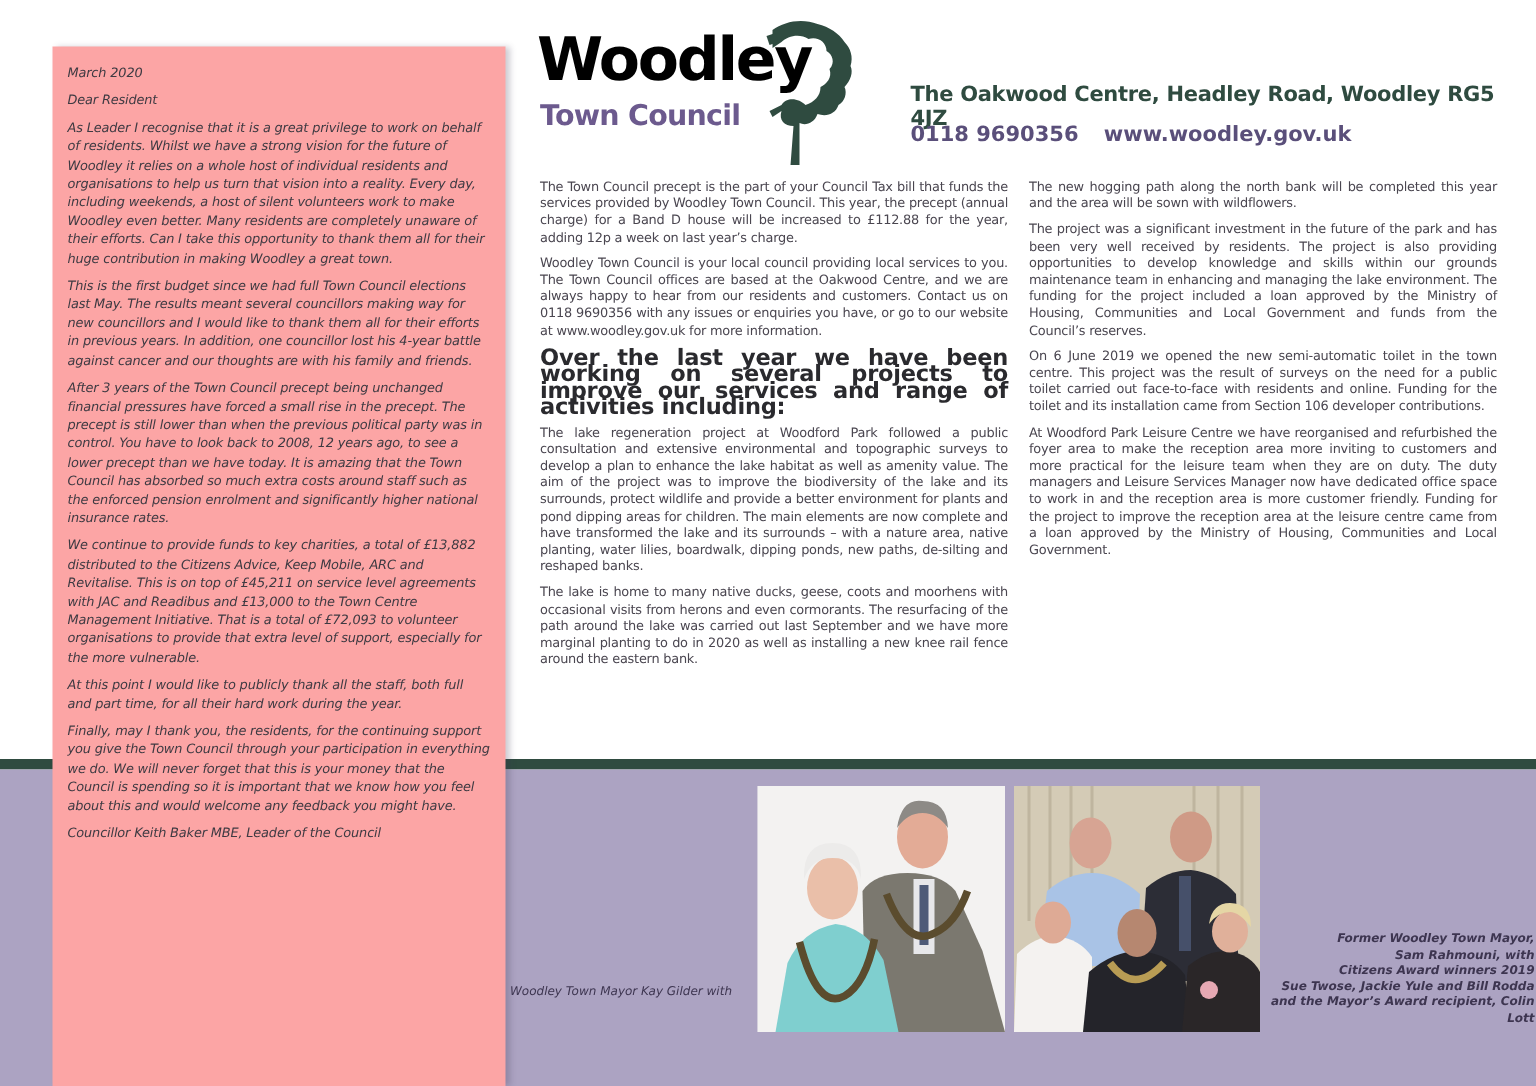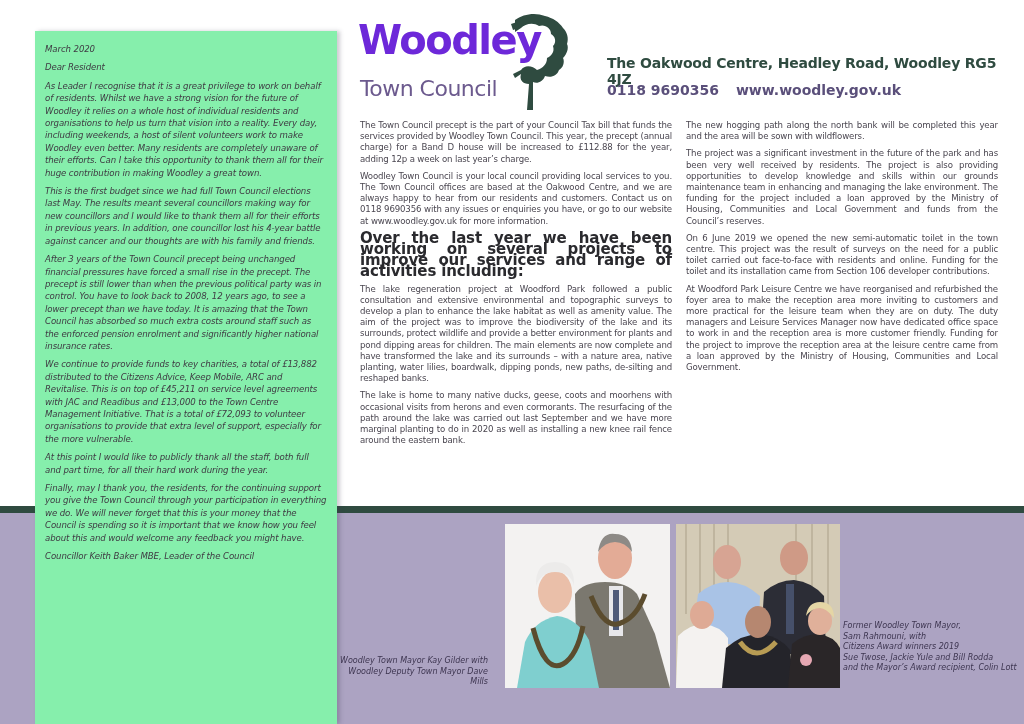--- a/index.html
+++ b/index.html
@@ -7,36 +7,36 @@
     width: 1024px; height: 724px; position: relative; overflow: hidden;
     background: #ffffff;
     font-family: "DejaVu Sans", "Liberation Sans", sans-serif;
     color: #3e3a40;
   }
   .green-band { position: absolute; left: 0; top: 506px; width: 1024px; height: 7px; background: #2f4b40; }
   .purple-band { position: absolute; left: 0; top: 513px; width: 1024px; height: 211px; background: #aca3c2; }
 
   .letter {
     position: absolute; left: 35px; top: 31px; width: 302px; height: 693px;
-    background: #86efac; box-sizing: border-box; padding: 12px 10px 0 10px;
+    background: #fca5a5; box-sizing: border-box; padding: 12px 10px 0 10px;
     box-shadow: 3px 0 4px rgba(60,50,80,0.25);
   }
   .letter p {
     margin: 0 0 6px 0; font-style: italic; font-size: 8.6px; line-height: 12.4px;
     color: #3e3a42; letter-spacing: -0.1px;
   }
 
   .logo { position: absolute; left: 358px; top: 12px; width: 215px; height: 100px; }
   .logo-woodley {
     position: absolute; left: 0; top: 6px; font-family: "DejaVu Sans", sans-serif;
-    font-weight: bold; font-size: 40px; color: #6d28d9; letter-spacing: -1.5px; line-height: 44px;
+    font-weight: bold; font-size: 40px; color: #000000; letter-spacing: -1.5px; line-height: 44px;
   }
   .logo-tc {
     position: absolute; left: 2px; top: 54px; font-family: "DejaVu Sans", sans-serif;
-    font-size: 22px; font-weight: normal; color: #6c5a8e; letter-spacing: -0.5px; margin-top: 10px;
+    font-size: 19px; font-weight: bold; color: #6c5a8e; letter-spacing: -0.5px;
   }
   .logo-tree { position: absolute; left: 135px; top: 0; width: 80px; height: 100px; }
 
   .address {
     position: absolute; left: 607px; top: 55px; font-size: 14px; font-weight: bold;
     color: #2f4b40; letter-spacing: -0.2px;
   }
   .contact { position: absolute; left: 607px; top: 82px; font-size: 14px; font-weight: bold; color: #5a4f7a; }
   .contact span { margin-right: 12px; }
 
@@ -49,21 +49,21 @@
   }
   .col p.bold { font-weight: bold; color: #2a2a2e; font-size: 15px; }
 
   .photo { position: absolute; border: 0; }
   .photo1 { left: 505px; top: 524px; width: 165px; height: 164px; background: #f2f1f0; overflow: hidden; }
   .photo2 { left: 676px; top: 524px; width: 164px; height: 164px; background: #cfc6b2; overflow: hidden; }
   .caption {
     position: absolute; font-style: italic; font-size: 8px; line-height: 10.5px; color: #3d3550;
   }
   .cap1 { left: 328px; top: 656px; width: 160px; text-align: right; }
-  .cap2 { left: 843px; top: 621px; width: 180px; text-align: left; }
+  .cap2 { left: 843px; top: 621px; width: 180px; text-align: right; font-weight: bold; }
 </style>
 </head>
 <body>
 
 <div class="green-band"></div>
 <div class="purple-band"></div>
 
 <div class="letter">
   <p>March 2020</p>
   <p>Dear Resident</p>
@@ -118,21 +118,20 @@
     <path d="M86 72 Q100 108 118 98 Q132 92 140 70" fill="none" stroke="#5b4c2e" stroke-width="5"></path>
 
     <path d="M12 164 L20 118 Q30 96 52 92 Q72 94 84 116 L94 164 Z" fill="#7fcfcf"></path>
     <ellipse cx="50" cy="68" rx="17" ry="21" fill="#eabfa9"></ellipse>
     <path d="M31 62 Q30 38 50 38 Q70 38 69 62 Q66 48 50 48 Q36 48 31 62 Z" fill="#ecebea"></path>
     <path d="M28 104 Q40 150 58 140 Q72 132 78 102" fill="none" stroke="#5b4c2e" stroke-width="5"></path>
   </svg>
 </div>
 <div class="caption cap1">
   <div>Woodley Town Mayor Kay Gilder with</div>
-  <div>Woodley Deputy Town Mayor Dave Mills</div>
 </div>
 
 <div class="photo photo2" title="Citizens Award winners group photo">
   <svg width="164" height="164" viewBox="0 0 164 164">
     <rect width="164" height="164" fill="#d4cbb6"></rect>
     <g stroke="#bfb59f" stroke-width="2">
       <line x1="10" y1="0" x2="10" y2="90"></line>
         <line x1="24" y1="0" x2="24" y2="90"></line>
       <line x1="38" y1="0" x2="38" y2="90"></line>
         <line x1="52" y1="0" x2="52" y2="90"></line>

